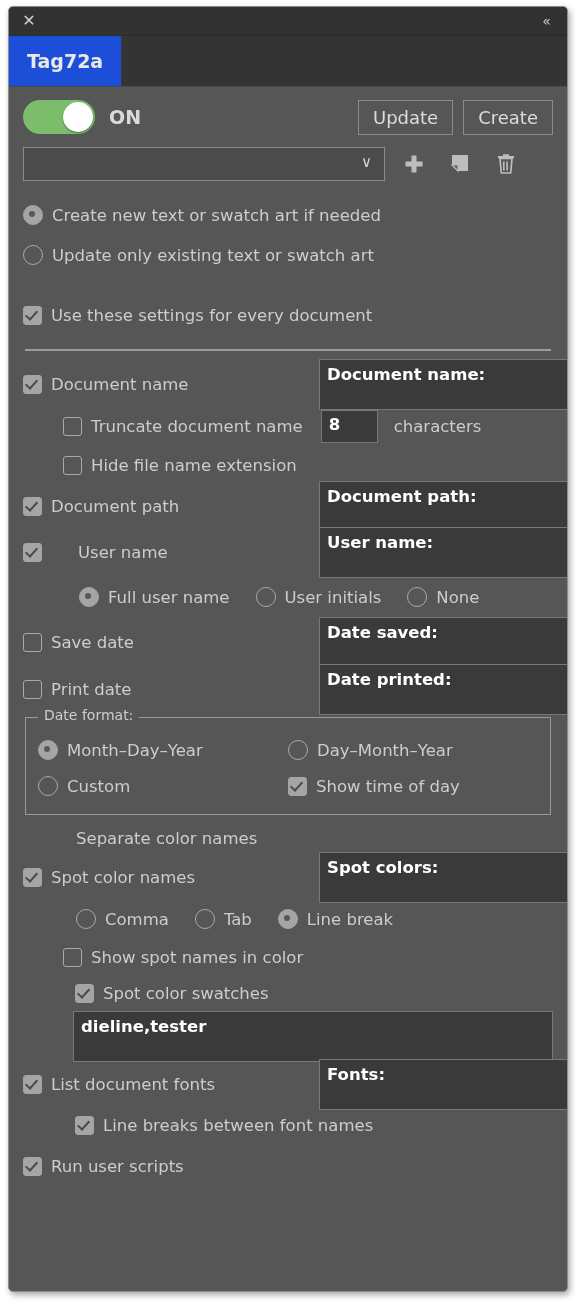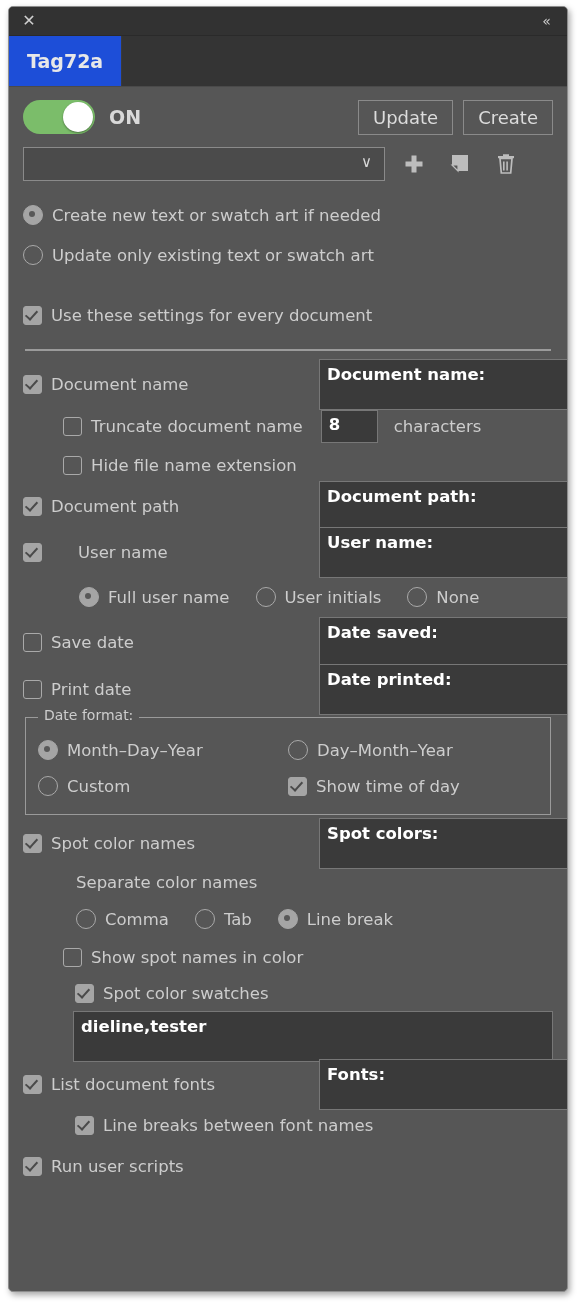--- a/index.html
+++ b/index.html
@@ -429,28 +429,28 @@
           <span class="rb off"></span>
           <span class="ctl-label">Custom</span>
         </div>
         <div class="fs-cell">
           <span class="cb on"></span>
           <span class="ctl-label">Show time of day</span>
         </div>
       </div>
     </div>
 
+    <div class="row" style="margin-left:53px;min-height:34px;">
+      <span class="plain-label">Separate color names</span>
+    </div>
+
     <div class="row absrow" style="min-height:44px;">
       <span class="cb on"></span>
       <span class="ctl-label">Spot color names</span>
       <div class="tfield right-col">Spot colors:</div>
-    </div>
-
-    <div class="row" style="margin-left:53px;min-height:34px;">
-      <span class="plain-label">Separate color names</span>
     </div>
 
     <div class="row" style="margin-left:53px;min-height:40px;">
       <span class="grp">
         <span class="rb off"></span>
         <span class="ctl-label">Comma</span>
       </span>
       <span class="grp">
         <span class="rb off"></span>
         <span class="ctl-label">Tab</span>

